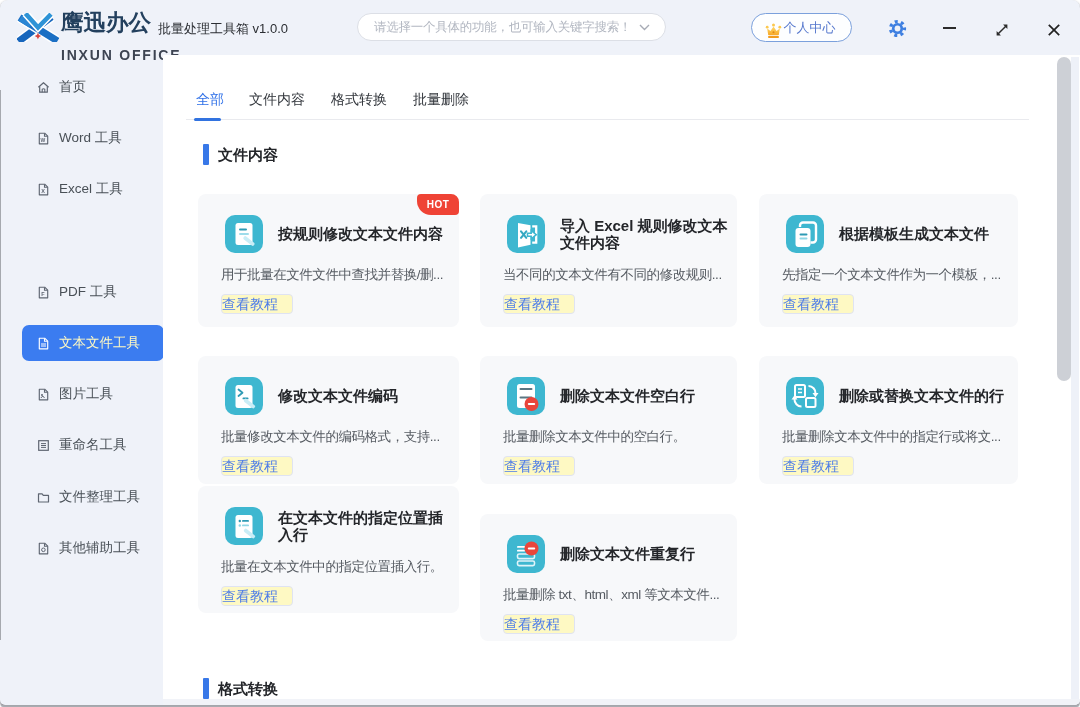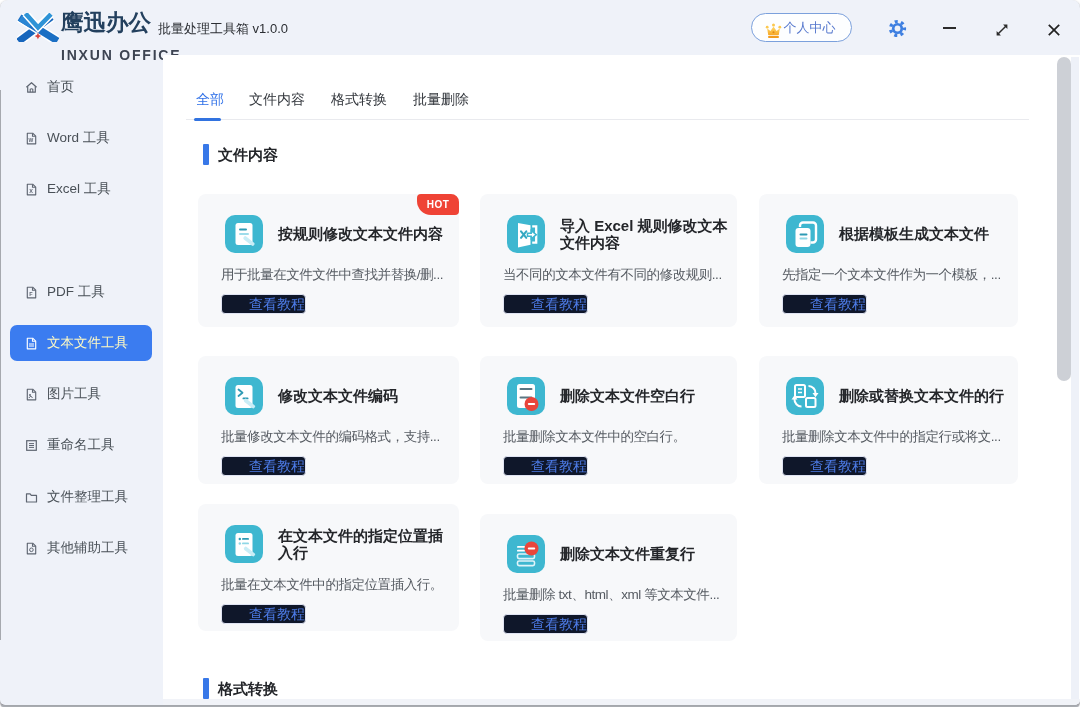--- a/index.html
+++ b/index.html
@@ -13,21 +13,21 @@
 .logo { position:absolute; left:17px; top:13px; }
 .brand { position:absolute; left:61px; top:12px; width:200px; }
 .brand .cn { font-size:22.5px; font-weight:bold; color:#23405e; line-height:22px;}
 .brand .en { font-size:14px; font-weight:bold; color:#3d4452; letter-spacing:1.8px; line-height:10px; margin-top:16px;}
 .apptitle { position:absolute; left:158px; top:22px; font-size:13px; line-height:13px; color:#2b2e33; }
 .search { position:absolute; left:357px; top:13px; width:309px; height:28px; background:#fff; border:1px solid #dcdfe6; border-radius:14px; color:#b2b7c1; font-size:12.5px; letter-spacing:-0.25px; line-height:26px; padding-left:16px; }
 .usercenter { position:absolute; left:751px; top:13px; width:101px; height:29px; border:1px solid #7ba0dc; border-radius:14.5px; background:#fdfeff; font-size:13px; color:#5577cd; line-height:27px; text-align:center; padding-left:16px; }
 
 .winbtn { position:absolute; top:20px; }
 
-.side { position:absolute; left:0; top:55px; width:163px; bottom:0; }
+.side { position:absolute; left:12px; top:55px; width:163px; bottom:0; }
 .sitem { position:absolute; left:10px; width:142px; height:36px; border-radius:7px; color:#495057; font-size:13.5px; line-height:36px; }
 .sitem .txt { position:absolute; left:37px; top:0; }
 .sitem svg { position:absolute; left:15px; top:12px; }
 .sitem.active { background:#3b7cf0; color:#fef9c3; }
 
 .tabs { position:absolute; left:196px; top:92px; font-size:14px; line-height:14px; color:#33373d; }
 .tab { position:absolute; top:0; white-space:nowrap; }
 .tab.on { color:#3071e8; }
 .tabline { position:absolute; left:186px; top:119px; width:843px; height:1px; background:#e9eaee; }
 .tabul { position:absolute; left:194px; top:118px; width:27px; height:3px; background:#3273e0; border-radius:2px;}
@@ -35,21 +35,21 @@
 .sechead { position:absolute; height:22px; }
 .sechead .bar { position:absolute; left:0; top:0; width:6px; height:21px; background:#3878e8; border-radius:1px; }
 .sechead .t { position:absolute; left:15px; top:1.5px; font-size:15px; font-weight:bold; color:#24262a; white-space:nowrap; }
 
 .card { position:absolute; background:#f7f8fa; border-radius:8px; }
 .card .ic { position:absolute; left:27px; top:21px; }
 .card .title { position:absolute; left:80px; top:21px; height:38px; font-size:15px; font-weight:bold; color:#24262a; line-height:17.5px; display:flex; align-items:center; white-space:nowrap; }
 .card .titlebox { position:absolute; left:80px; right:8px; top:21px; height:38px; display:flex; align-items:center; font-size:15px; font-weight:bold; color:#24262a; line-height:17.5px; }
 .card .desc { position:absolute; left:23px; top:73px; width:238px; font-size:13.5px; letter-spacing:-0.45px; color:#565b62; line-height:16px; white-space:nowrap; overflow:hidden; }
 .dd { font-family:"Liberation Sans",sans-serif; }
-.card .btn { position:absolute; left:23px; top:100px; width:85px; height:20px; background:#0f172a; border:1px solid #dfe3f2; border-radius:4px; font-size:14px; color:#4d7ce8; text-align:right; line-height:18px; }
+.card .btn { position:absolute; left:23px; top:100px; width:72px; height:20px; background:#fef9c3; border:1px solid #dfe3f2; border-radius:4px; font-size:14px; color:#4d7ce8; text-align:left; line-height:18px; }
 .hot { position:absolute; right:0; top:0; width:42px; height:21px; background:#ef4335; border-radius:4px 8px 4px 14px; color:#fff; font-size:10px; font-weight:bold; text-align:center; line-height:21px; letter-spacing:0.4px; }
 
 .sbtrack { position:absolute; left:1071px; top:57px; width:8px; height:642px; background:#eef1f8; }
 .sbthumb { position:absolute; left:1057px; top:57px; width:14px; height:324px; background:#cdd0d6; border-radius:7px; }
 </style>
 </head>
 <body>
 <div class="win">
 
   <div class="logo"><svg width="42" height="29" viewBox="0 0 42 29">
@@ -60,20 +60,23 @@
     <line x1="3.5" y1="5" x2="14" y2="11.5" stroke="#2b86d4" stroke-width="7"></line>
     <path d="M8.5,0.5 L21,14.5 L34,1.2" fill="none" stroke="#fff" stroke-width="7.6"></path>
     <path d="M8.5,0.5 L21,14.5 L34,1.2" fill="none" stroke="#2e93d6" stroke-width="4.6"></path>
     <path d="M21,19.6 Q21.4,22.6 24.3,23.1 Q21.4,23.6 21,26.6 Q20.6,23.6 17.7,23.1 Q20.6,22.6 21,19.6 Z" fill="#d9463e"></path>
   </svg></div>
   <div class="brand">
       <div class="cn">鹰迅办公</div>
       <div class="en">INXUN OFFICE</div>
     </div>
   <div class="apptitle">批量处理工具箱 v1.0.0</div>
+  <div class="search">请选择一个具体的功能，也可输入关键字搜索！<svg style="position:absolute;right:15px;top:10px;" width="11" height="7" viewBox="0 0 11 7">
+        <path d="M1,1 L5.5,5.5 L10,1" fill="none" stroke="#a7abb5" stroke-width="1.4"></path>
+      </svg></div>
   <div class="usercenter"><svg style="position:absolute;left:13px;top:9px;" width="17" height="16" viewBox="0 0 17 16">
         <defs>
           <linearGradient id="cg" x1="0" y1="0" x2="0" y2="1">
             <stop offset="0" stop-color="#ffd96b"></stop>
             <stop offset="1" stop-color="#f7a928"></stop>
           </linearGradient>
         </defs>
         <circle cx="2.2" cy="4.2" r="1.4" fill="#fcc84f"></circle>
         <circle cx="8.5" cy="2" r="1.5" fill="#fcc84f"></circle>
         <circle cx="14.8" cy="4.2" r="1.4" fill="#fcc84f"></circle>
@@ -266,21 +269,21 @@
         <path d="M22.5,9 a7,7 0 0 1 7,7.5" fill="none" stroke="#fff" stroke-width="2"></path>
         <path d="M26.5,16 h6 l-3,4.2 z" fill="#fff"></path>
         <path d="M15.5,29.5 a7,7 0 0 1 -7,-7.5" fill="none" stroke="#fff" stroke-width="2"></path>
         <path d="M5.5,22.5 h6 l-3,-4.2 z" fill="#fff"></path>
       </svg>
     <div class="title">删除或替换文本文件的行</div>
     <div class="desc">批量删除文本文件中的指定行或将文<span class="dd">...</span></div>
     <div class="btn">查看教程</div>
   </div>
 
-  <div class="card" style="left:198px;top:504px;width:261px;height:127px;">
+  <div class="card" style="left:198px;top:486px;width:261px;height:127px;">
     <svg class="ic" width="38" height="38" viewBox="0 0 38 38">
         <rect width="38" height="38" rx="10" fill="#3eb7d0"></rect>
         <rect x="10.5" y="8" width="17" height="23" rx="2.5" fill="#fff"></rect>
         <circle cx="14.8" cy="14" r="1.2" fill="#2e9ab4"></circle>
         <rect x="17" y="13" width="7" height="1.8" rx=".9" fill="#2e9ab4"></rect>
         <circle cx="14.8" cy="18.5" r="1.2" fill="#8fd7e6"></circle>
         <rect x="17" y="17.5" width="7" height="1.8" rx=".9" fill="#8fd7e6"></rect>
         <g transform="rotate(38 24.5 26.5)">
           <rect x="18" y="24.7" width="13" height="3.7" rx="1.5" fill="#c9edf6"></rect>
         </g>

